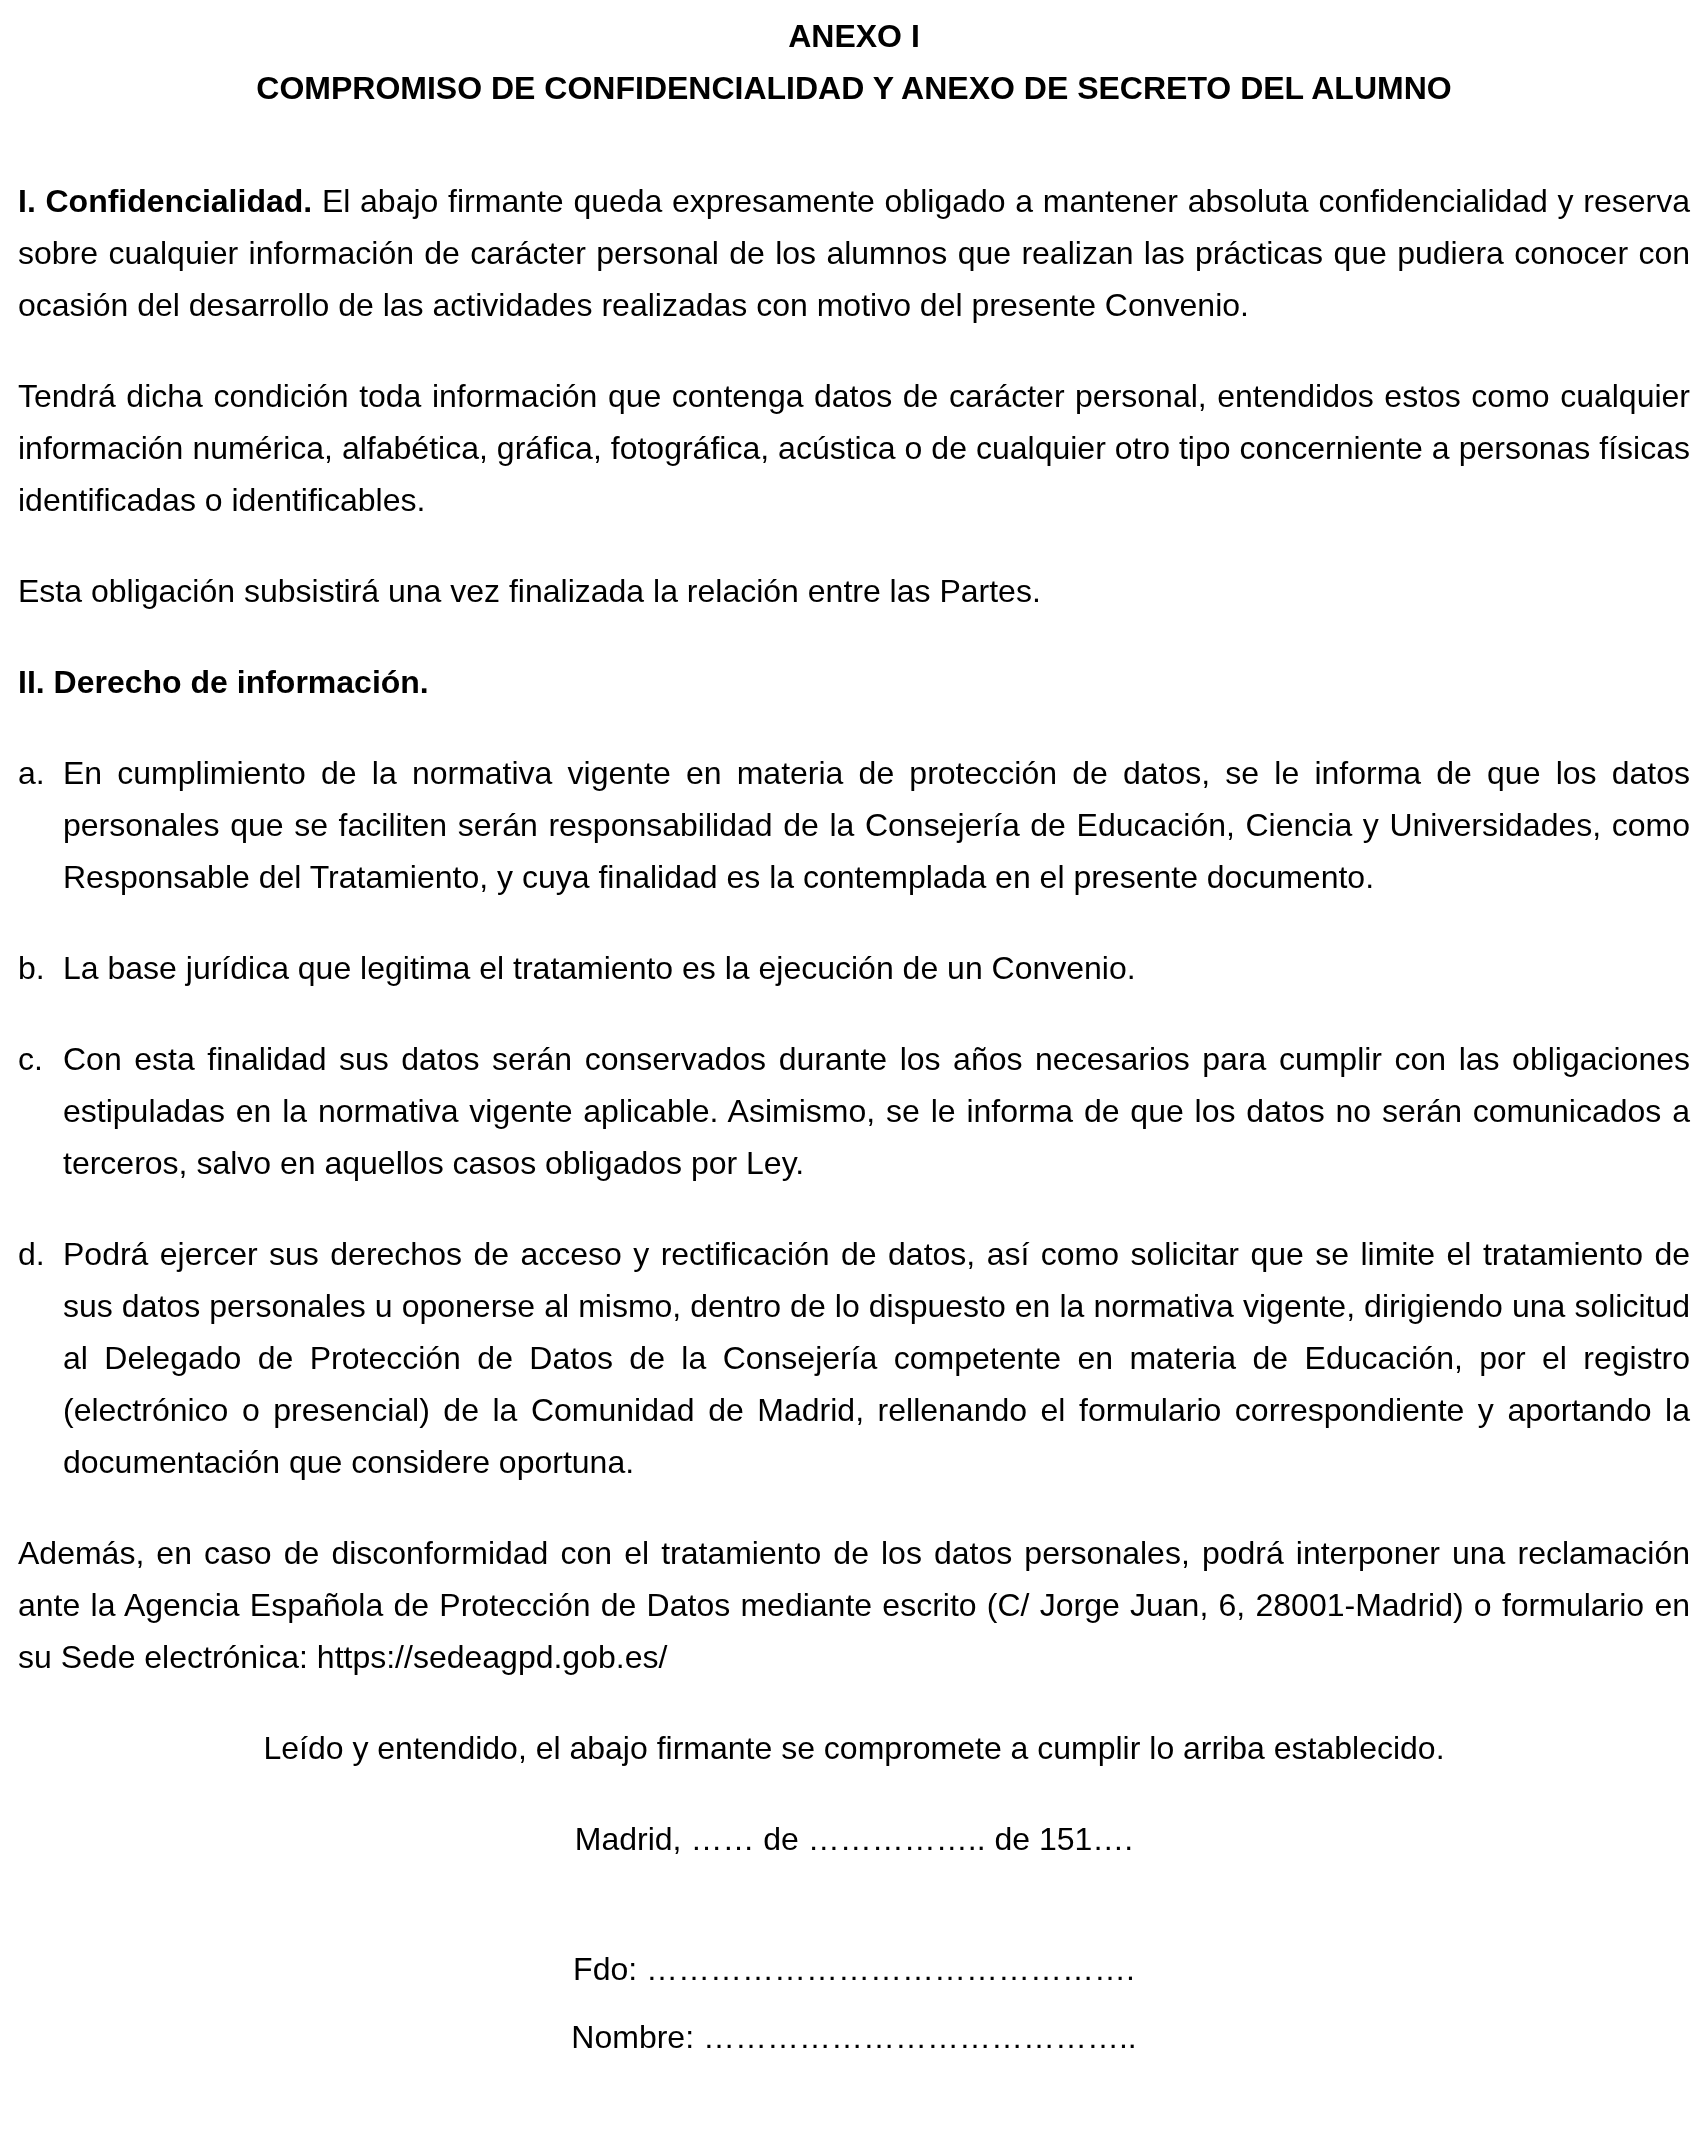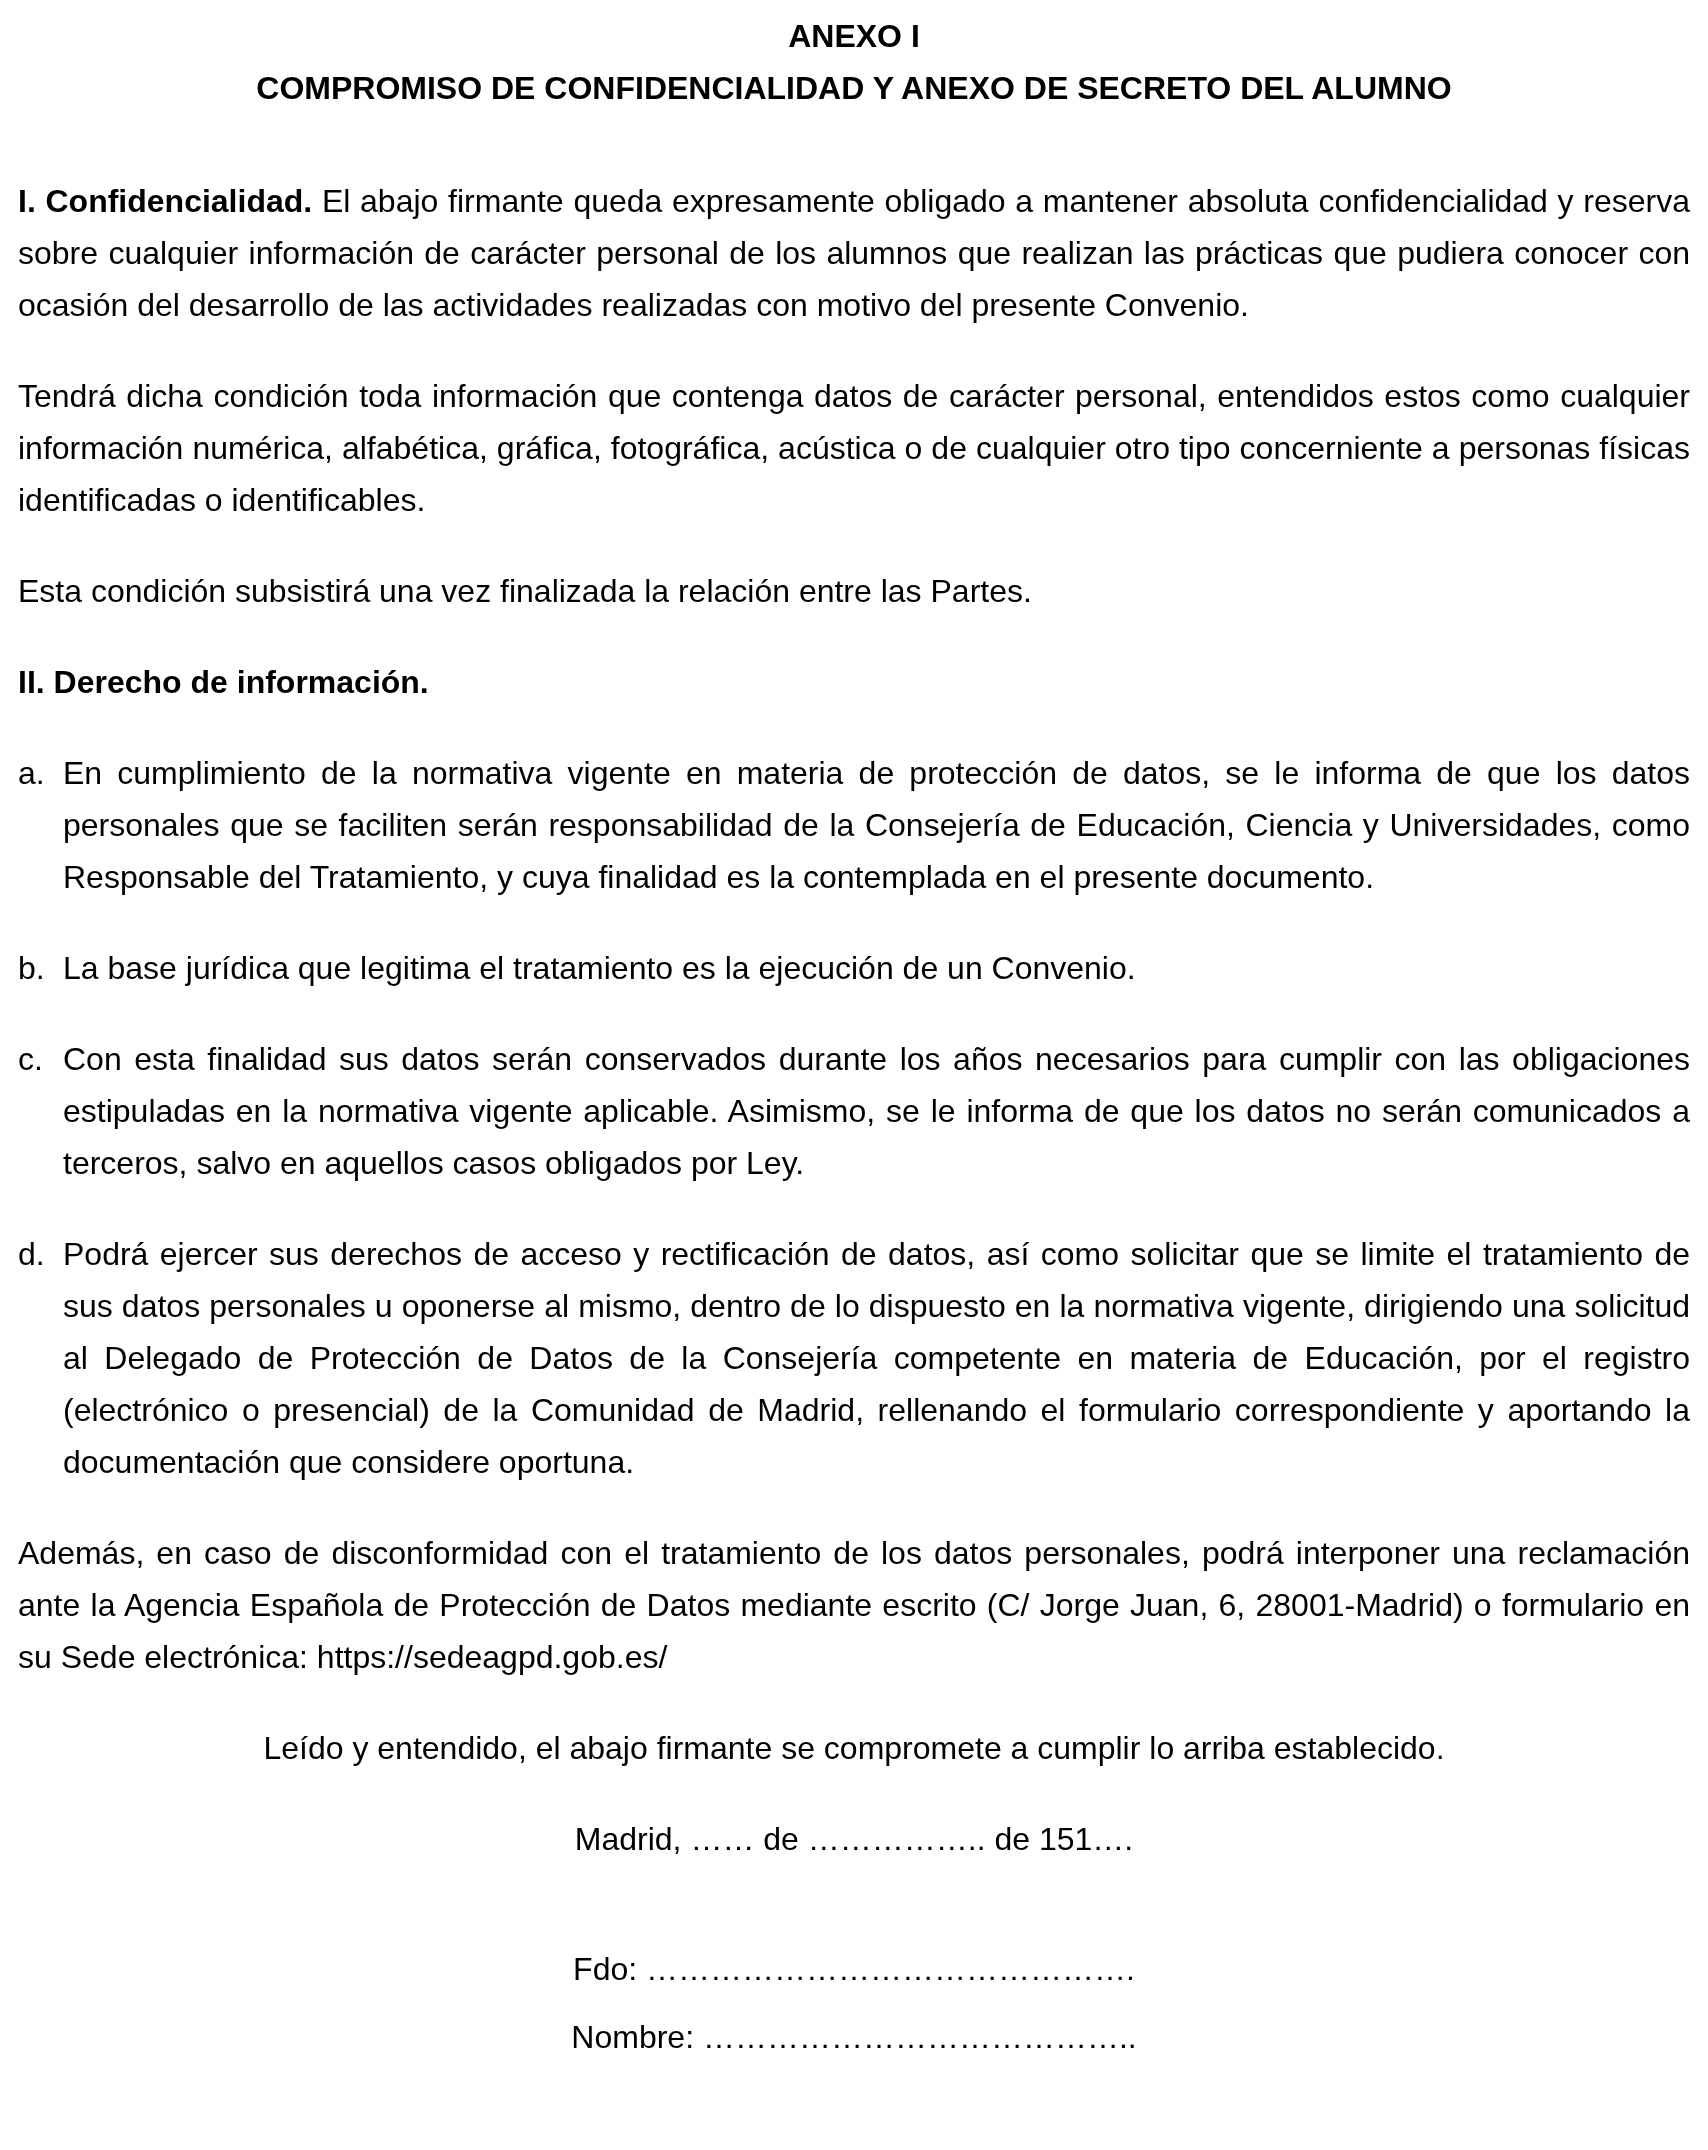--- a/index.html
+++ b/index.html
@@ -64,21 +64,21 @@
 
   <div class="title-block">
     <div class="title-line">ANEXO I</div>
     <div class="title-line">COMPROMISO DE CONFIDENCIALIDAD Y ANEXO DE SECRETO DEL ALUMNO</div>
   </div>
 
   <p class="para"><span class="lead-bold">I. Confidencialidad.</span><span> El abajo firmante queda expresamente obligado a mantener absoluta confidencialidad y reserva sobre cualquier información de carácter personal de los alumnos que realizan las prácticas que pudiera conocer con ocasión del desarrollo de las actividades realizadas con motivo del presente Convenio.</span></p>
 
   <p class="para">Tendrá dicha condición toda información que contenga datos de carácter personal, entendidos estos como cualquier información numérica, alfabética, gráfica, fotográfica, acústica o de cualquier otro tipo concerniente a personas físicas identificadas o identificables.</p>
 
-  <p class="para">Esta condición subsistirá una vez finalizada la relación entre las Partes.</p>
+  <p class="para">Esta obligación subsistirá una vez finalizada la relación entre las Partes.</p>
 
   <p class="para section-heading">II. Derecho de información.</p>
 
   <div class="list-item">
     <div class="list-marker">a.</div>
     <div class="list-text">En cumplimiento de la normativa vigente en materia de protección de datos, se le informa de que los datos personales que se faciliten serán responsabilidad de la Consejería de Educación, Ciencia y Universidades, como Responsable del Tratamiento, y cuya finalidad es la contemplada en el presente documento.</div>
   </div>
 
   <div class="list-item">
     <div class="list-marker">b.</div>

